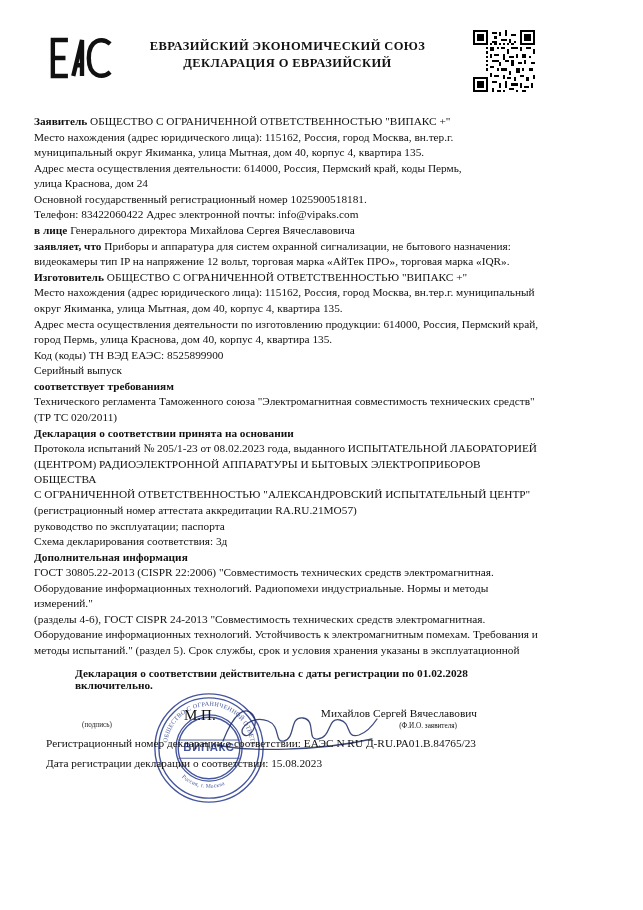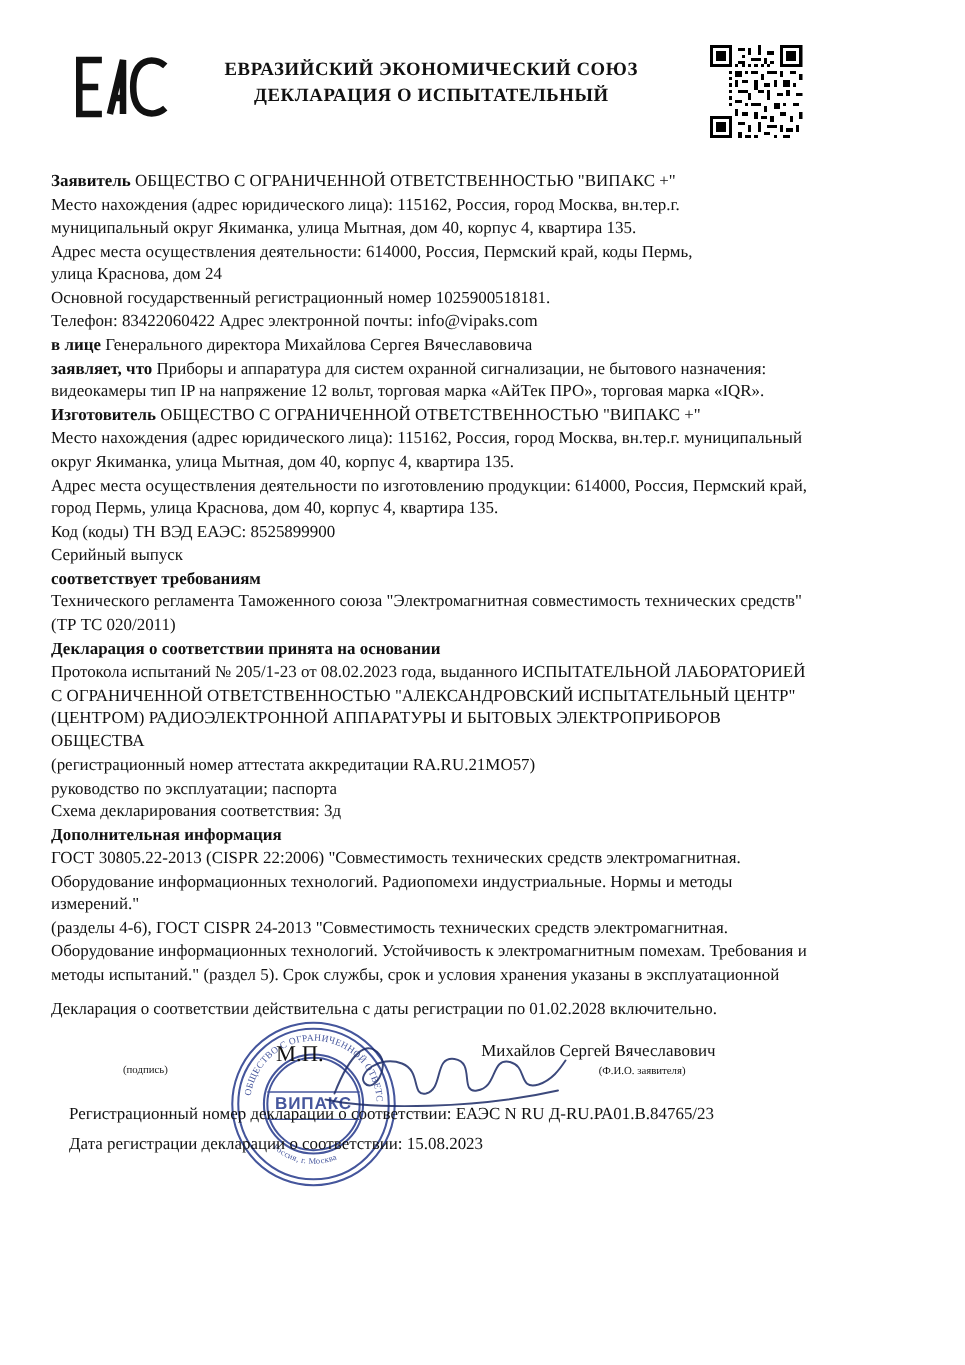--- a/index.html
+++ b/index.html
@@ -73,23 +73,24 @@
   .blk { margin-top: 3px; }
 
   
   .sign-zone {
     position: relative;
     margin-top: 9px;
     height: 66px;
     font-size: 11.3px;
   }
   .sign-line1 {
-    font-weight: normal;
-    position: relative;
-    z-index: 3;
+    font-weight: bold;
+    position: relative;
+    z-index: 3;
+    margin-left: 41px;
   }
   .sign-row {
     position: relative;
     margin-top: 16px;
     height: 34px;
   }
   .sign-mp {
     position: absolute;
     left: 150px;
     top: 0;
@@ -162,21 +163,21 @@
         <path d="M41 8 H10 V45 H36 M10 45 V82 H41"></path>
 
         <path d="M52 82 L70 8 L70 82 M56 60 H70"></path>
 
         <path d="M128 16 C112 2, 84 6, 84 45 C84 84, 112 88, 128 74"></path>
       </g>
     </svg>
 
     <div class="header-title">
       <div>ЕВРАЗИЙСКИЙ ЭКОНОМИЧЕСКИЙ СОЮЗ</div>
-      <div>ДЕКЛАРАЦИЯ О ИСПЫТАТЕЛЬНЫЙ</div>
+      <div>ДЕКЛАРАЦИЯ О ЕВРАЗИЙСКИЙ</div>
     </div>
 
     <svg class="qr" viewBox="0 0 29 29" shape-rendering="crispEdges">
       <rect width="29" height="29" fill="#ffffff"></rect>
       <g fill="#000000">
 
         <rect x="0" y="0" width="7" height="7"></rect>
           <rect x="1" y="1" width="5" height="5" fill="#fff"></rect>
           <rect x="2" y="2" width="3" height="3"></rect>
 
@@ -298,22 +299,22 @@
 
     <p>Код (коды) ТН ВЭД ЕАЭС: 8525899900</p>
     <p>Серийный выпуск</p>
 
     <p class="section-head blk">соответствует требованиям</p>
     <p>Технического регламента Таможенного союза "Электромагнитная совместимость технических средств"</p>
     <p>(ТР ТС 020/2011)</p>
 
     <p class="section-head blk">Декларация о соответствии принята на основании</p>
     <p>Протокола испытаний № 205/1-23 от 08.02.2023 года, выданного ИСПЫТАТЕЛЬНОЙ ЛАБОРАТОРИЕЙ</p>
+    <p>(ЦЕНТРОМ) РАДИОЭЛЕКТРОННОЙ АППАРАТУРЫ И БЫТОВЫХ ЭЛЕКТРОПРИБОРОВ ОБЩЕСТВА</p>
     <p>С ОГРАНИЧЕННОЙ ОТВЕТСТВЕННОСТЬЮ "АЛЕКСАНДРОВСКИЙ ИСПЫТАТЕЛЬНЫЙ ЦЕНТР"</p>
-    <p>(ЦЕНТРОМ) РАДИОЭЛЕКТРОННОЙ АППАРАТУРЫ И БЫТОВЫХ ЭЛЕКТРОПРИБОРОВ ОБЩЕСТВА</p>
     <p>(регистрационный номер аттестата аккредитации RA.RU.21MO57)</p>
     <p>руководство по эксплуатации; паспорта</p>
     <p>Схема декларирования соответствия: 3д</p>
 
     <p class="section-head blk">Дополнительная информация</p>
     <p>ГОСТ 30805.22-2013 (CISPR 22:2006) "Совместимость технических средств электромагнитная.</p>
     <p>Оборудование информационных технологий. Радиопомехи индустриальные. Нормы и методы измерений."</p>
     <p>(разделы 4-6), ГОСТ CISPR 24-2013 "Совместимость технических средств электромагнитная.</p>
     <p>Оборудование информационных технологий. Устойчивость к электромагнитным помехам. Требования и</p>
     <p>методы испытаний." (раздел 5). Срок службы, срок и условия хранения указаны в эксплуатационной</p>

